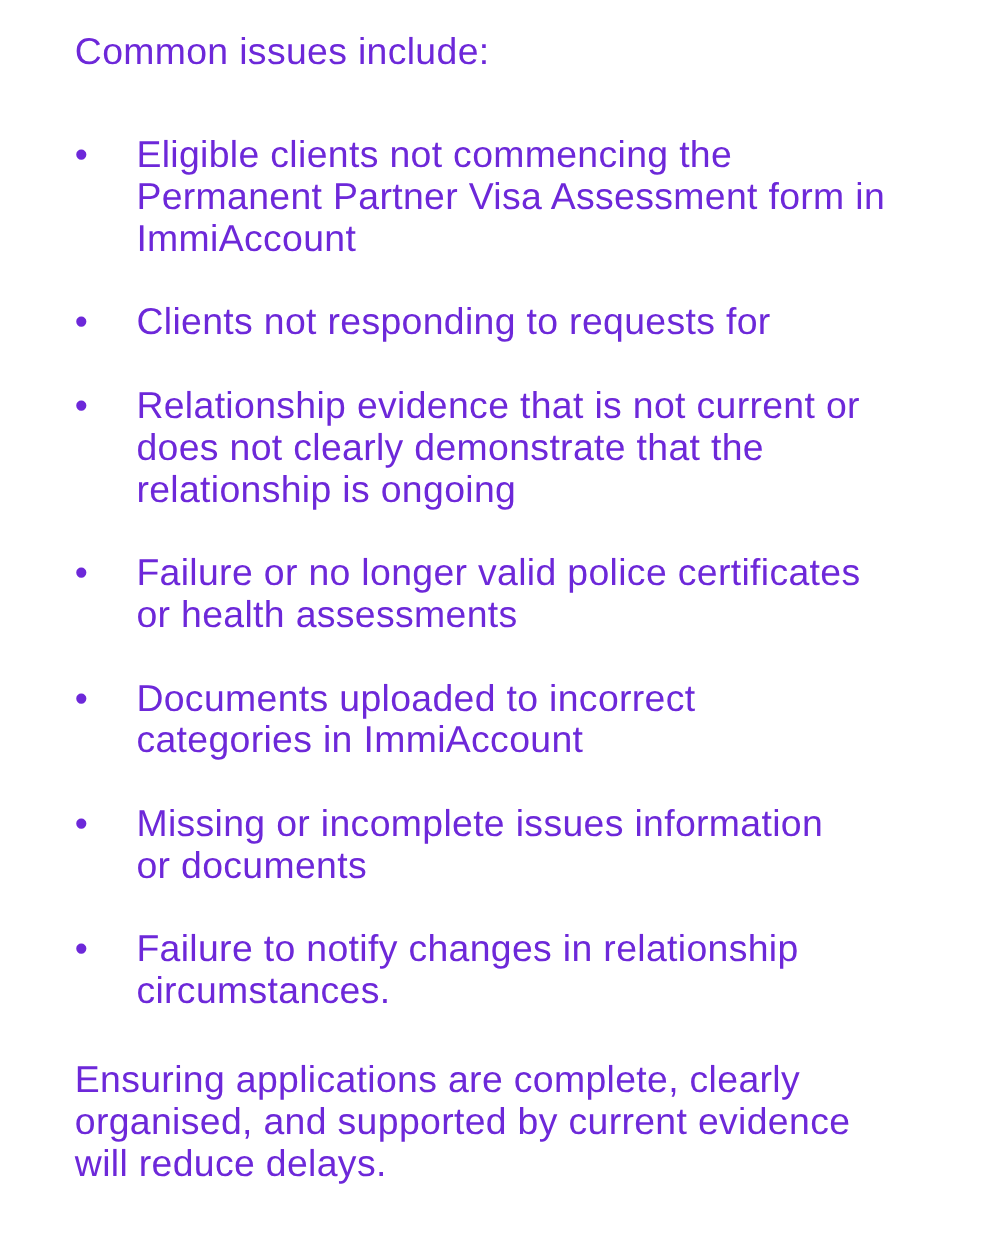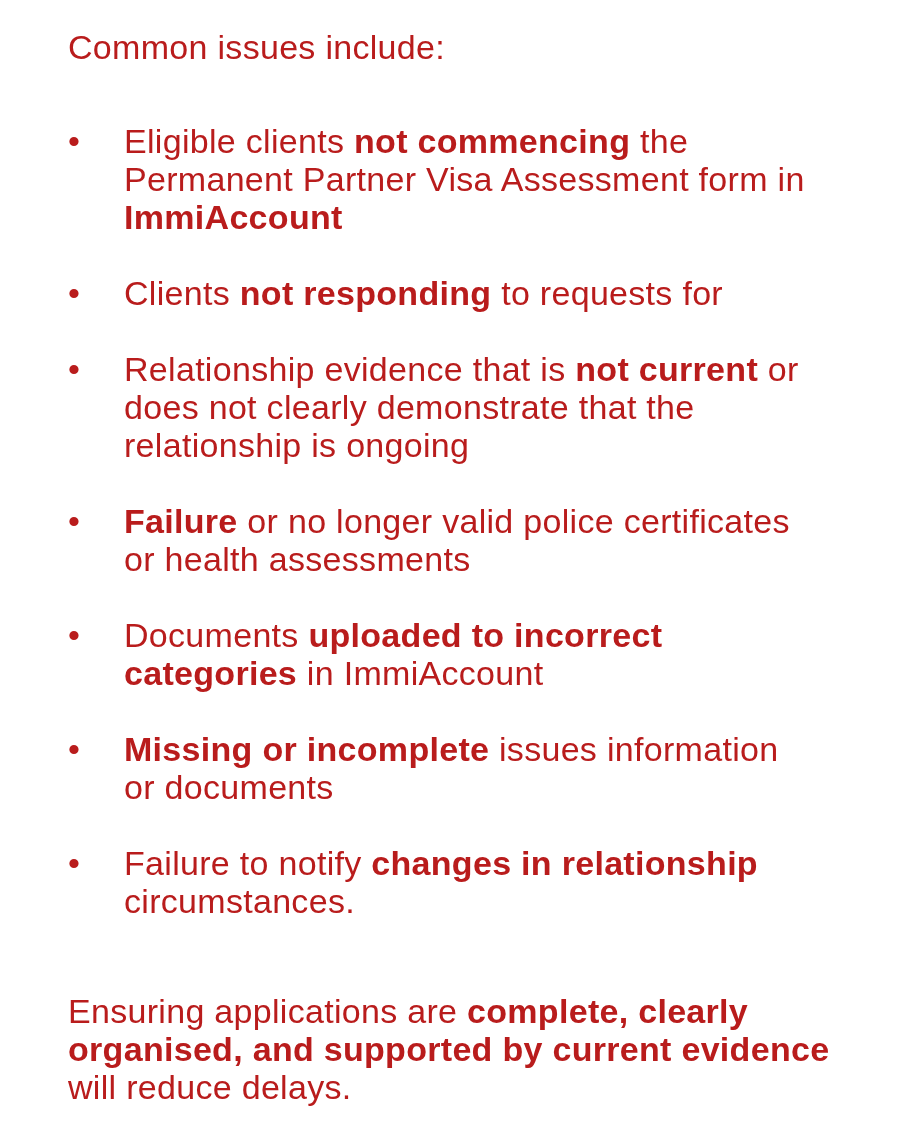--- a/index.html
+++ b/index.html
@@ -37,30 +37,30 @@
     margin-top: 0;
   }
   .marker {
     flex: 0 0 56px;
     text-align: left;
   }
   .btext {
     flex: 1 1 auto;
   }
   .b {
-    font-weight: bold;
+    font-weight: normal;
   }
   .closing {
-    margin: 72px 0 0 0;
+    margin: 43px 0 0 0;
   }
 </style>
 </head>
 <body>
 
-<div class="page" style="background: rgb(255, 255, 255); color: #b91c1c;">
+<div class="page" style="background: rgb(255, 255, 255); color: #6d28d9;">
   <p class="intro">Common issues include:</p>
 
   <ul class="bullet-list">
       <li>
         <span class="marker">•</span>
         <span class="btext"><span>Eligible clients </span><span class="b">not commencing</span><span> the</span><br><span>Permanent Partner Visa Assessment form in</span><br><span class="b">ImmiAccount</span></span>
       </li>
       <li>
         <span class="marker">•</span>
         <span class="btext"><span>Clients </span><span class="b">not responding</span><span> to requests for</span><br></span>

